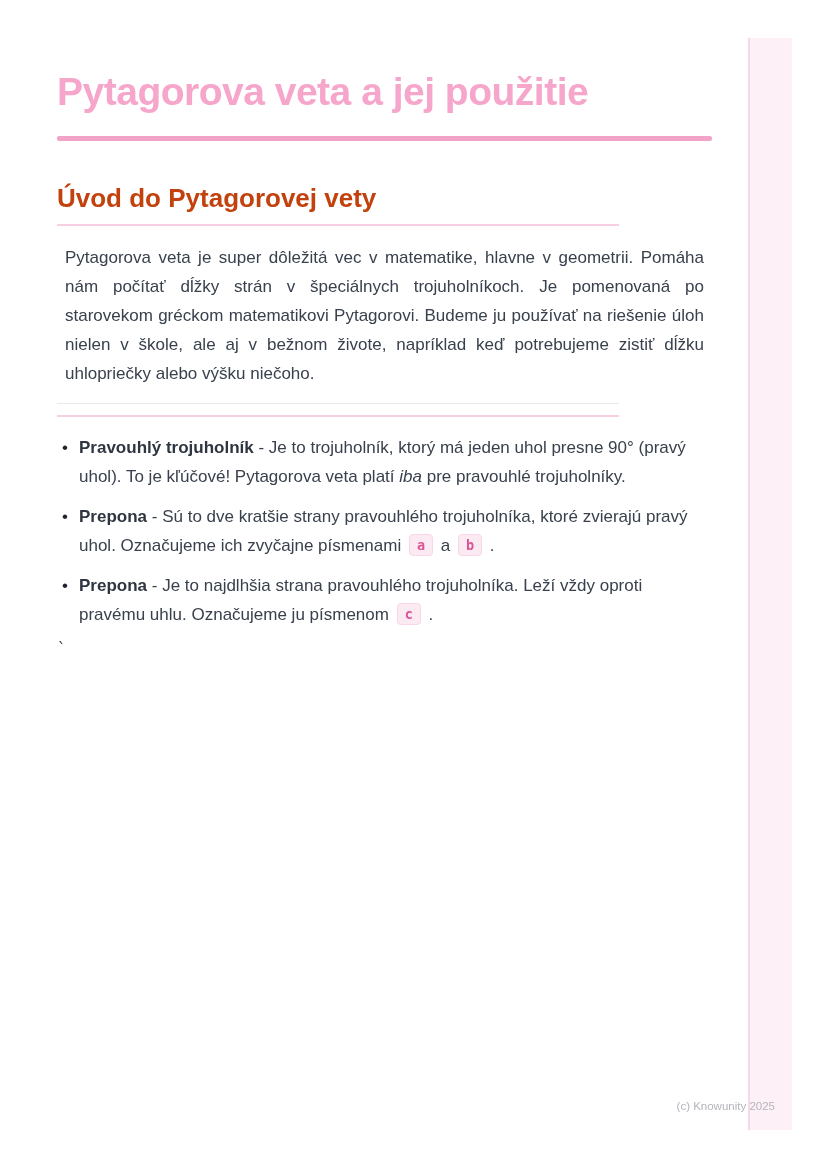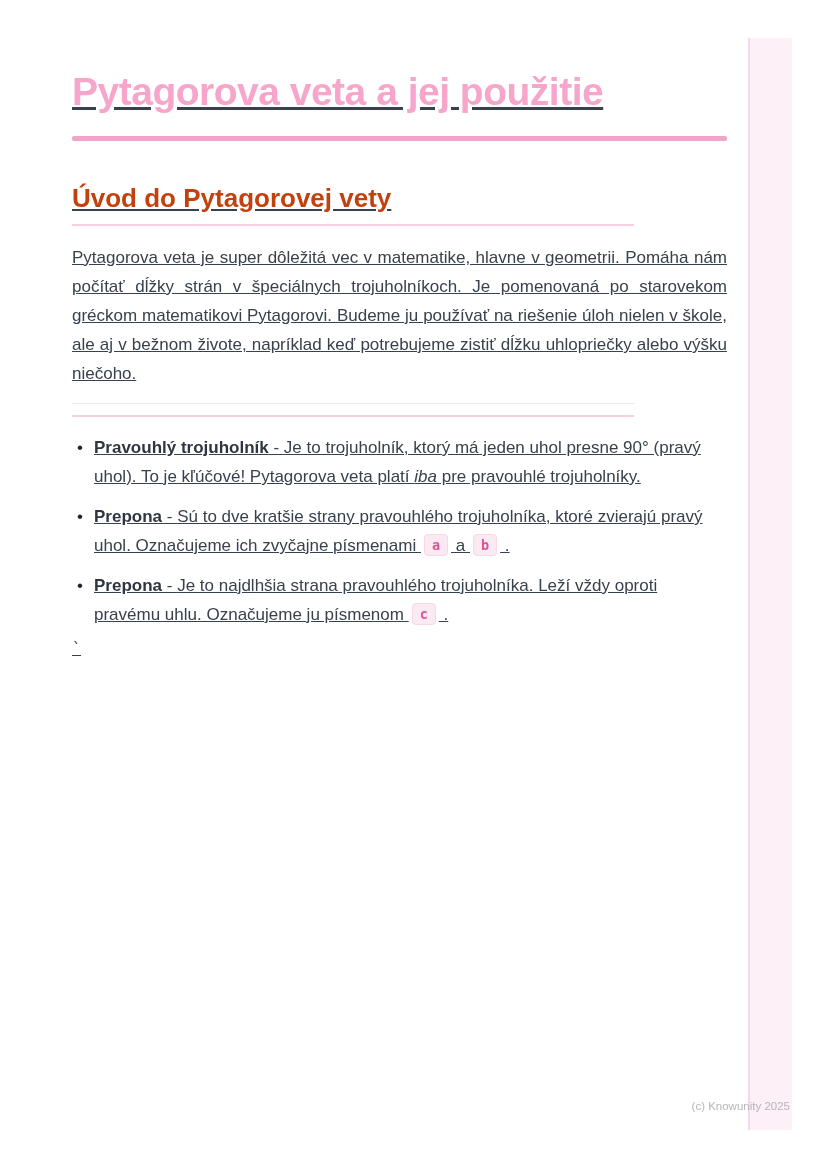--- a/index.html
+++ b/index.html
@@ -18,24 +18,23 @@
     position: absolute;
     left: 748px; top: 38px;
     width: 42px; height: 1092px;
     background: #fdf1f7;
     border-left: 2px solid #f5d9e9;
     z-index: 0;
   }
 
   .content {
     position: absolute;
-    left: 72px; top: 70px;
+    left: 57px; top: 70px;
     width: 655px;
     z-index: 1;
-    text-decoration: underline;
   }
 
   h1.doc-title {
     margin: 0;
     font-size: 39px;
     line-height: 44px;
     font-weight: bold;
     letter-spacing: -0.5px;
     color: #f7a6cb;
   }
@@ -54,21 +53,21 @@
     font-weight: bold;
     color: #c2410c;
   }
   .heading-underline {
     margin-top: 11px;
     width: 562px; height: 2px;
     background: #f8cfe2;
   }
 
   p.body-par {
-    margin: 0;
+    margin: 8px;
     margin-top: 17px;
     font-size: 17px;
     line-height: 29px;
     color: #39414d;
   }
   p.justified { text-align: justify; }
 
   .section-divider {
     margin-top: 15px;
     width: 562px; height: 1px;
@@ -113,21 +112,21 @@
 
   .stray-tick {
     margin-top: 10px;
     font-size: 15px;
     color: #3a3a3a;
     font-family: "DejaVu Sans Mono", monospace;
   }
 
   .footer-credit {
     position: absolute;
-    left: 604px; top: 1100px;
+    left: 589px; top: 1100px;
     width: 186px;
     text-align: right;
     font-size: 11.5px;
     color: #b4b4bc;
     z-index: 2;
   }
 </style>
 </head>
 <body>
 

